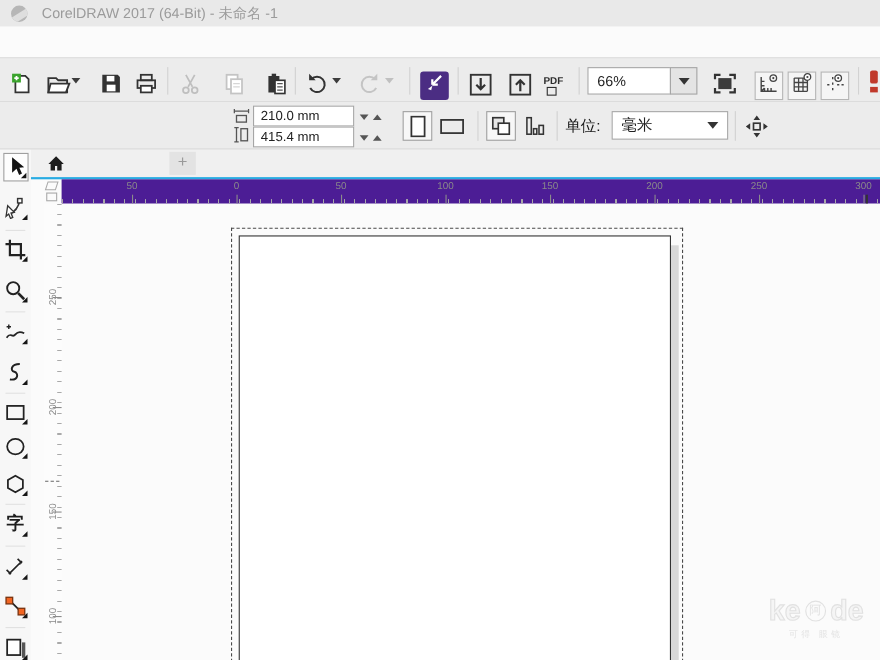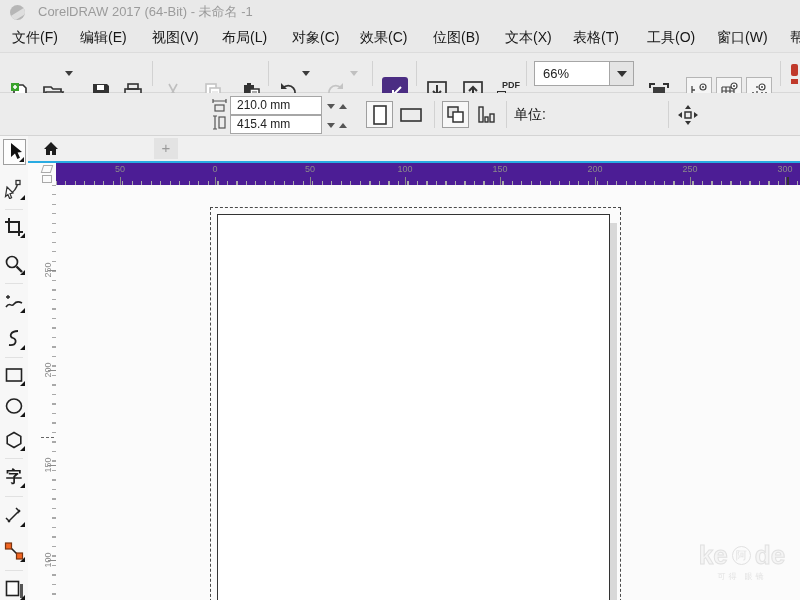--- a/index.html
+++ b/index.html
@@ -12,21 +12,21 @@
   .app-icon{width:15px;height:15px;border-radius:50%;background:#b6b6b6;margin-left:10px;position:relative;overflow:hidden;flex:0 0 auto}
   .app-icon::after{content:"";position:absolute;left:-2px;top:7px;width:20px;height:6px;background:#dedede;transform:rotate(-32deg)}
   .title-text{margin-left:13px;font-size:13px;color:#9b9b9b;white-space:nowrap}
 
   
   .menubar{position:absolute;left:0;top:24px;width:800px;height:28px;background:#e9e9e9}
   .menu-item{position:absolute;top:0;height:28px;line-height:27px;font-size:14px;color:#161616;white-space:nowrap}
 
   
   .toolbar{position:absolute;left:0;top:52px;width:800px;height:41px;background:#ececec;border-top:1px solid #dcdcdc;border-bottom:1px solid #d8d8d8}
-  .tb{position:absolute;top:24px;width:26px;height:26px;display:flex;align-items:flex-end;justify-content:center}
+  .tb{position:absolute;top:12px;width:26px;height:26px;display:flex;align-items:flex-start;justify-content:center}
   .tsep{position:absolute;top:8px;width:1px;height:25px;background:#d2d2d2}
   .caret{position:absolute;top:18px;width:0;height:0;border-left:4px solid transparent;border-right:4px solid transparent;border-top:5px solid #3c3c3c}
   .caret.dis{border-top-color:#c0c0c0}
   .purple-btn{background:#4b2d83;border-radius:3px}
   .zoom-field{position:absolute;left:534px;top:8px;width:76px;height:25px;background:#fff;border:1px solid #a6a6a6;font-size:13px;color:#222;line-height:23px;padding-left:8px}
   .zoom-drop{position:absolute;left:609px;top:8px;width:25px;height:25px;background:#e4e4e4;border:1px solid #a6a6a6;display:flex;align-items:center;justify-content:center}
   .zoom-drop .dcaret{width:0;height:0;border-left:5px solid transparent;border-right:5px solid transparent;border-top:6px solid #333}
   .toggle-btn{border:1px solid #b5b5b5;background:#f5f5f5}
   .pdf-btn{flex-direction:column;font-size:9px;font-weight:bold;color:#2e2e2e;line-height:9px}
   .pdf-btn .mini-floppy{width:9px;height:8px;border:1.5px solid #2e2e2e;margin-top:1px;margin-right:6px;align-self:flex-start;margin-left:3px}
@@ -97,34 +97,20 @@
 </head>
 <body>
 
 <div id="app">
 
   <div class="titlebar">
     <div class="app-icon"></div>
     <div class="title-text">CorelDRAW 2017 (64-Bit) - 未命名 -1</div>
   </div>
 
-  <div class="menubar">
-    <span class="menu-item" style="left:12px">文件(F)</span>
-    <span class="menu-item" style="left:80px">编辑(E)</span>
-    <span class="menu-item" style="left:152px">视图(V)</span>
-    <span class="menu-item" style="left:222px">布局(L)</span>
-    <span class="menu-item" style="left:292px">对象(C)</span>
-    <span class="menu-item" style="left:360px">效果(C)</span>
-    <span class="menu-item" style="left:433px">位图(B)</span>
-    <span class="menu-item" style="left:505px">文本(X)</span>
-    <span class="menu-item" style="left:573px">表格(T)</span>
-    <span class="menu-item" style="left:647px">工具(O)</span>
-    <span class="menu-item" style="left:717px">窗口(W)</span>
-    <span class="menu-item" style="left:790px">帮</span>
-  </div>
 
   <div class="toolbar">
     <span class="tb" style="left:6px">
       <svg width="22" height="22" viewBox="0 0 22 22">
           <path d="M6 4 h9 l3 3 v12 h-12 z" fill="#fff" stroke="#333" stroke-width="1.6"></path>
           <rect x="3" y="2" width="8" height="8" fill="#3aa32c"></rect>
           <path d="M7 4 v4 M5 6 h4" stroke="#fff" stroke-width="1.6"></path>
         </svg>
     </span>
     <span class="tb" style="left:40px">
@@ -293,20 +279,24 @@
     </span>
     <span class="pb-btn" style="left:472px">
       <svg width="20" height="20" viewBox="0 0 20 20">
           <rect x="3" y="2" width="4" height="15" fill="none" stroke="#333" stroke-width="1.4"></rect>
           <rect x="9" y="12" width="3" height="5" fill="none" stroke="#333" stroke-width="1.4"></rect>
           <rect x="14" y="9" width="4" height="8" fill="none" stroke="#333" stroke-width="1.4"></rect>
         </svg>
     </span>
     <span class="psep" style="left:506px"></span>
     <span class="pb-label" style="left:514px">单位:</span>
+    <div class="combo" style="left:556px;top:8px;width:106px">
+      <span class="label">毫米</span>
+      <span class="dcaret"></span>
+    </div>
     <span class="psep" style="left:668px"></span>
     <span class="pb-btn" style="left:674px">
       <svg width="22" height="22" viewBox="0 0 22 22">
           <path d="M11 1 l3 4 h-6 z M11 21 l-3 -4 h6 z M1 11 l4 -3 v6 z M21 11 l-4 3 v-6 z" fill="#333"></path>
           <rect x="8" y="8" width="6" height="6" fill="none" stroke="#333" stroke-width="1.5"></rect>
         </svg>
     </span>
   </div>
 
   <div class="docbar">

